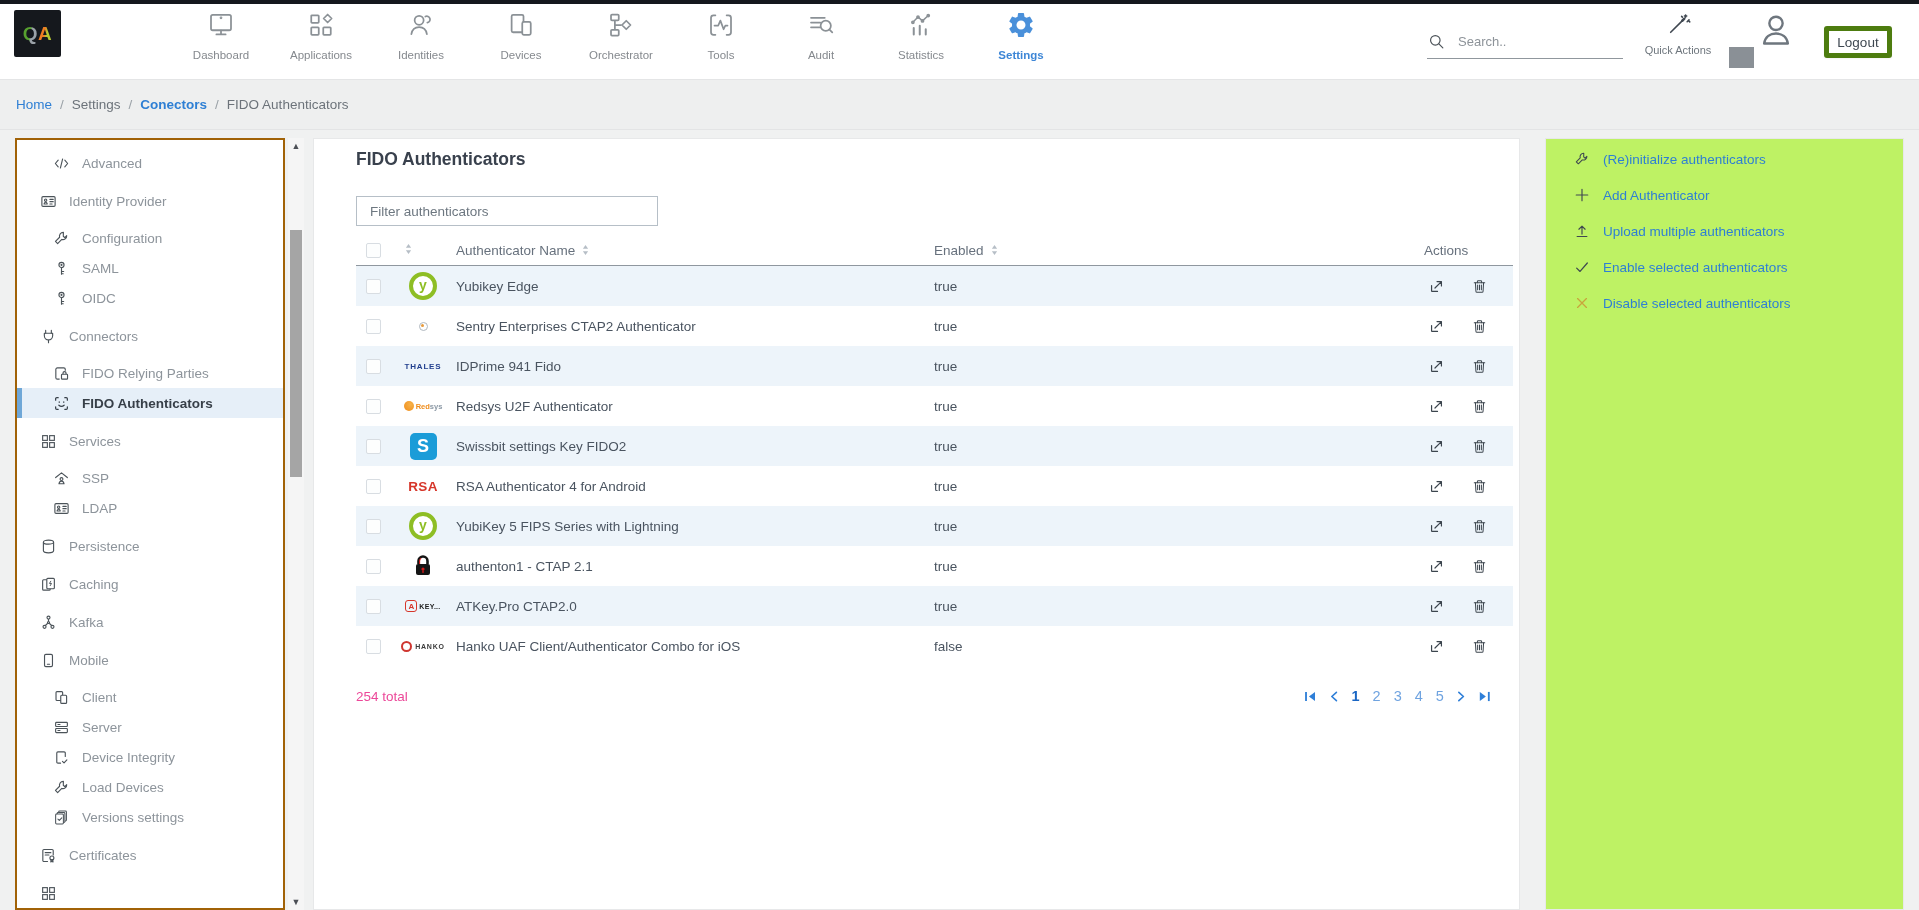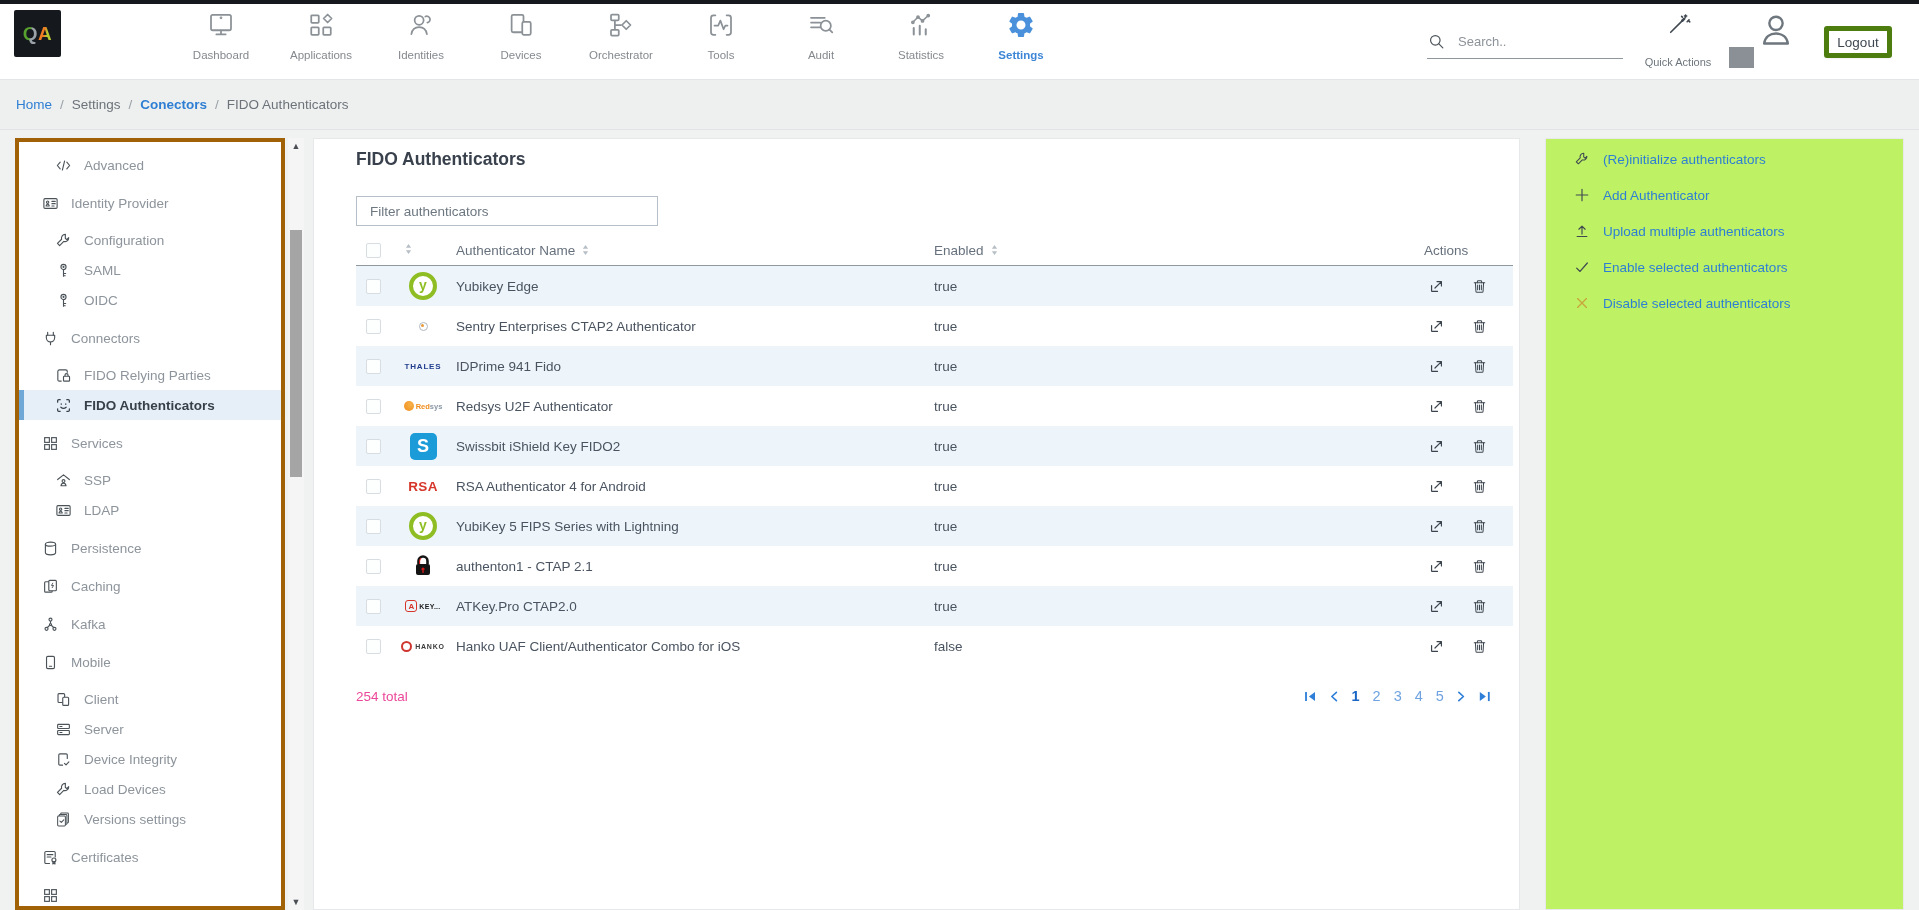--- a/index.html
+++ b/index.html
@@ -20,35 +20,35 @@
   .nav-item.active{color:#4a90da}
   .nav-item.active .nav-label{color:#3d86d6;font-weight:700}
   .searchbox{position:absolute;left:1427px;top:24px;width:196px;height:34px;border-bottom:1px solid #90979d;display:flex;align-items:center}
   .sicon{color:#4b5258;margin-right:10px;display:inline-flex}
   .sicon svg{width:19px;height:19px}
   .searchinput{border:none;outline:none;background:transparent;font-size:13px;flex:1;min-width:0;font-family:inherit;color:#444}
   .searchinput::placeholder{color:#8d9399}
   .quick{position:absolute;left:1634px;top:12px;width:88px;text-align:center;cursor:pointer}
   .quick .icn{color:#3f4750;display:inline-flex}
   .quick .icn svg{width:25px;height:25px}
-  .quick-label{display:block;font-size:11px;color:#6e767d;margin-top:15px;white-space:nowrap}
+  .quick-label{display:block;font-size:11px;color:#6e767d;margin-top:3px;white-space:nowrap}
   .graybadge{position:absolute;left:1729px;top:47px;width:25px;height:21px;background:#8a9096}
   .avatar{position:absolute;left:1757px;top:11px;color:#6e767e;cursor:pointer}
   .avatar svg{width:38px;height:38px}
   .logout{position:absolute;left:1824px;top:26px;width:68px;height:32px;background:#fff;border:5px solid #4d7c0f;border-radius:3px;
     font-size:13.5px;color:#3e4750;font-family:inherit;cursor:pointer;box-shadow:0 1px 2px rgba(0,0,0,.05)}
   
   .breadcrumb{position:absolute;top:80px;left:0;right:0;height:49px;background:#eeefef;display:flex;align-items:center;
     padding-left:16px;font-size:13.5px;border-bottom:1px solid #e3e4e5}
   .bc-link{color:#2e7fd4;cursor:pointer}
   .bc-bold{font-weight:700}
   .bc-plain{color:#6c737a}
   .bc-sep{color:#9aa1a7;margin:0 8px}
   
-  .sidebar{position:absolute;left:15px;top:138px;width:270px;height:772px;background:#fff;border:4px solid #a16207;
+  .sidebar{position:absolute;left:15px;top:138px;width:270px;height:772px;background:#fff;border:2px solid #a16207;
     box-sizing:border-box;overflow:hidden;padding-top:8px}
   .sb-item{height:30px;display:flex;align-items:center;border-left:5px solid transparent;color:#8d949b;font-size:13.5px;cursor:pointer}
   .sb-item .icn{color:#4b5359;display:flex;width:18px;justify-content:center;margin-right:12px}
   .sb-item .icn svg{width:17px;height:17px}
   .sb-item.top{margin-top:8px;margin-bottom:7px;padding-left:17px}
   .sb-item.child{padding-left:30px}
   .sb-item.selected{background:#e6eff8;border-left-color:#6fa7d7;color:#373f48;font-weight:700}
   .sb-item.selected .icn{color:#373f48}
   .sb-scroll{position:absolute;left:288px;top:138px;width:16px;height:772px;background:#f5f5f5}
   .sb-up,.sb-down{position:absolute;left:0;width:16px;text-align:center;font-size:9px;color:#4b4f55;line-height:14px;cursor:pointer}
@@ -689,21 +689,21 @@
                 </g>
               </svg>
             </span>
           </span>
         </div>
         <div class="trow alt">
           <span class="cbx"></span>
           <span class="lg">
             <span class="lg-swissbit">S</span>
           </span>
-          <span class="tname">Swissbit iShield Key FIDO2</span>
+          <span class="tname">Swissbit settings Key FIDO2</span>
           <span class="tenab">true</span>
           <span class="tact">
             <span class="act">
               <svg viewBox="0 0 20 20">
                 <g fill="none" stroke="currentColor" stroke-width="1.4" stroke-linecap="round" stroke-linejoin="round">
                   <path d="M4.2 8.8v6.4a.6.6 0 0 0 .6.6h6.4"></path>
                   <path d="M8.2 11.8 15.8 4.2M10.6 4.2h5.2v5.2"></path>
                 </g>
               </svg>
             </span>

